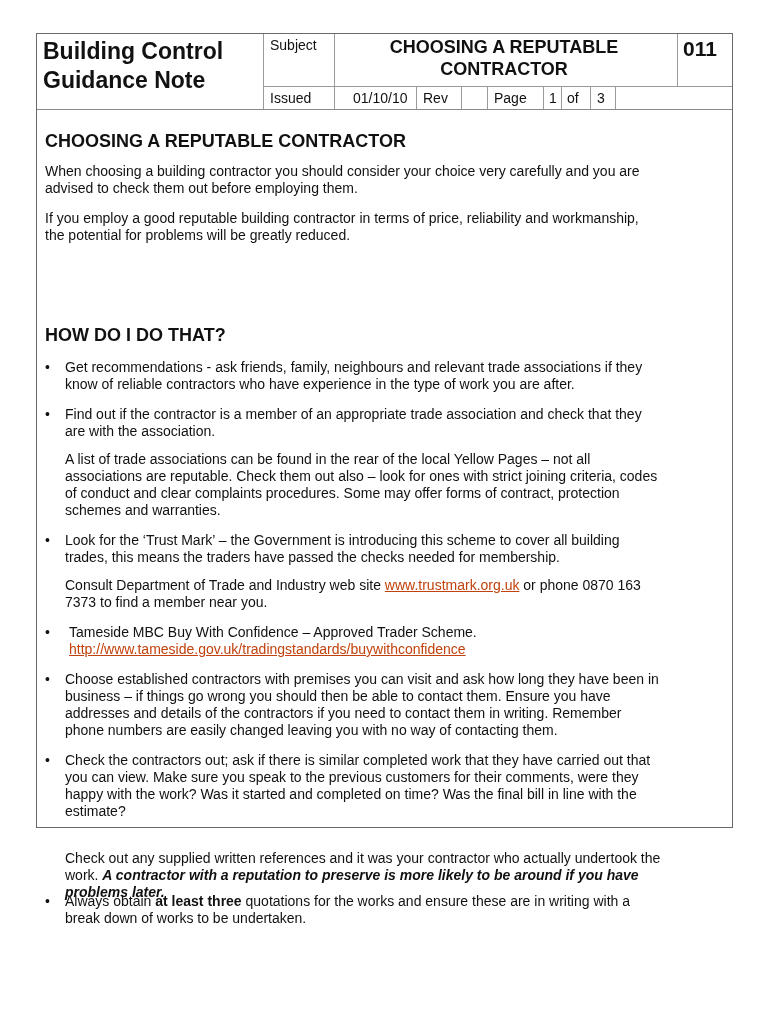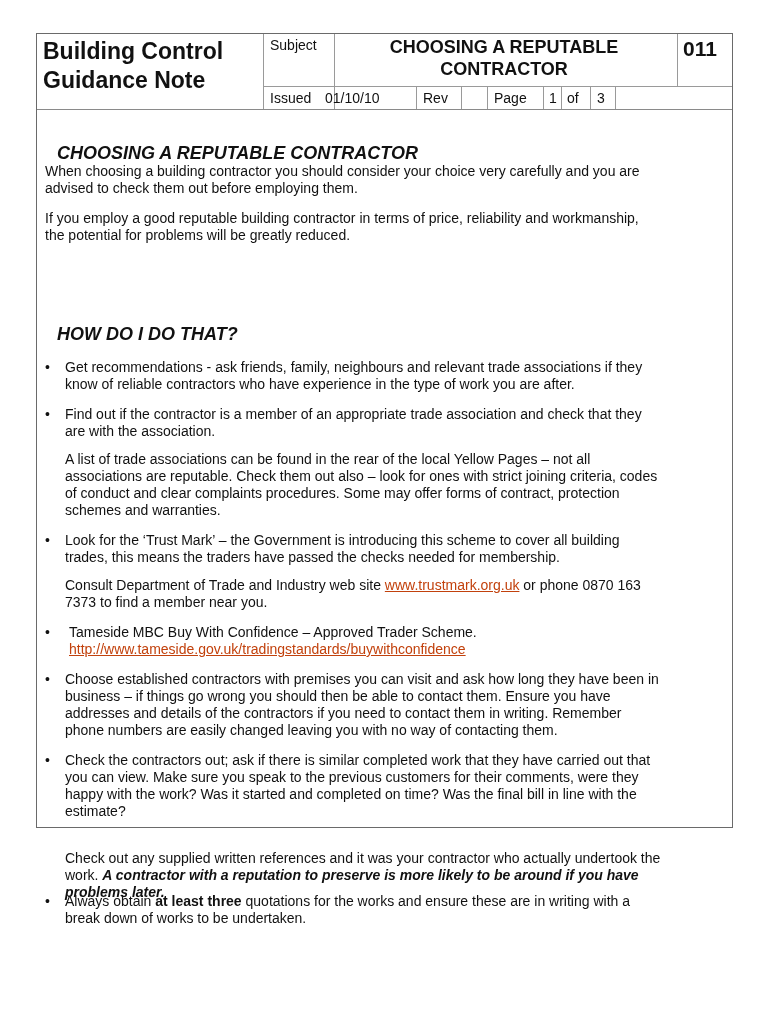--- a/index.html
+++ b/index.html
@@ -6,21 +6,21 @@
   body { width: 770px; height: 1024px; position: relative; font-family: "Liberation Sans", sans-serif; color: #111; }
   .page { position: absolute; left: 36px; top: 33px; width: 697px; height: 795px; border: 1px solid #6a6a6a; box-sizing: border-box; }
   .hdr { position: absolute; left: 0; top: 0; width: 695px; height: 75px; border-bottom: 1px solid #8a8a8a; }
   .cell { position: absolute; box-sizing: border-box; border-left: 1px solid #9a9a9a; }
   .doc-title { position: absolute; left: 6px; top: 3px; font-weight: bold; font-size: 23px; line-height: 29px; color: #111; }
   .lbl { font-size: 14px; line-height: 18px; }
   .subject-title { position: absolute; left: 297px; top: 2px; width: 340px; text-align: center; font-weight: bold; font-size: 18px; line-height: 22px; }
   .num { position: absolute; font-weight: bold; font-size: 21px; line-height: 24px; }
   .hline { position: absolute; height: 0; border-top: 1px solid #9a9a9a; }
   .body { position: absolute; left: 8px; top: 96px; width: 680px; font-size: 14px; line-height: 17px; }
-  h1 { font-size: 18px; font-weight: bold; margin: 12px; line-height: 22px; position: absolute; left: 0; font-style: italic; }
+  h1 { font-size: 18px; font-weight: bold; margin: 0; line-height: 22px; position: absolute; left: 0; }
   p { margin: 0; position: absolute; left: 0; width: 680px; }
   .bul { position: absolute; left: 0; width: 680px; }
   .bul .dot { position: absolute; left: 0; top: 0; width: 14px; font-size: 14px; }
   .bul .txt { position: absolute; left: 20px; width: 662px; }
   .ind { position: absolute; left: 20px; width: 662px; }
   a { color: #c2410c; text-decoration: underline; }
 </style>
 </head>
 <body>
 
@@ -46,41 +46,41 @@
     <div class="cell" style="left:578px;top:52px;height:23px;"></div>
 
     <span class="lbl" style="position:absolute;left:233px;top:2px;">Subject</span>
     <div class="subject-title">
       <div>CHOOSING A REPUTABLE</div>
       <div>CONTRACTOR</div>
     </div>
     <span class="num" style="left:646px;top:3px;">011</span>
 
     <span class="lbl" style="position:absolute;left:233px;top:55px;text-align:right;">Issued</span>
-    <span class="lbl" style="position:absolute;left:288px;top:55px;">01/10/10</span>
+    <span class="lbl" style="position:absolute;left:316px;top:55px;">01/10/10</span>
     <span class="lbl" style="position:absolute;left:386px;top:55px;">Rev</span>
     <span class="lbl" style="position:absolute;left:430px;top:55px;"></span>
     <span class="lbl" style="position:absolute;left:457px;top:55px;">Page</span>
     <span class="lbl" style="position:absolute;left:512px;top:55px;">1</span>
     <span class="lbl" style="position:absolute;left:530px;top:55px;">of</span>
     <span class="lbl" style="position:absolute;left:560px;top:55px;">3</span>
   </div>
 
   <div class="body">
     <h1 style="top:0;">CHOOSING A REPUTABLE CONTRACTOR</h1>
     <p style="top:33px;">
       <span>When choosing a building contractor you should consider your choice very carefully and you are</span><br>
       <span>advised to check them out before employing them.</span>
     </p>
     <p style="top:80px;">
       <span>If you employ a good reputable building contractor in terms of price, reliability and workmanship,</span><br>
       <span>the potential for problems will be greatly reduced.</span>
     </p>
 
-    <h1 style="top:181px;">HOW DO I DO THAT?</h1>
+    <h1 style="top:194px;">HOW DO I DO THAT?</h1>
 
     <div class="bul" style="top:229px;">
       <span class="dot">•</span>
       <div class="txt">
         <span>Get recommendations - ask friends, family, neighbours and relevant trade associations if they</span><br>
         <span>know of reliable contractors who have experience in the type of work you are after.</span>
       </div>
     </div>
 
     <div class="bul" style="top:276px;">

